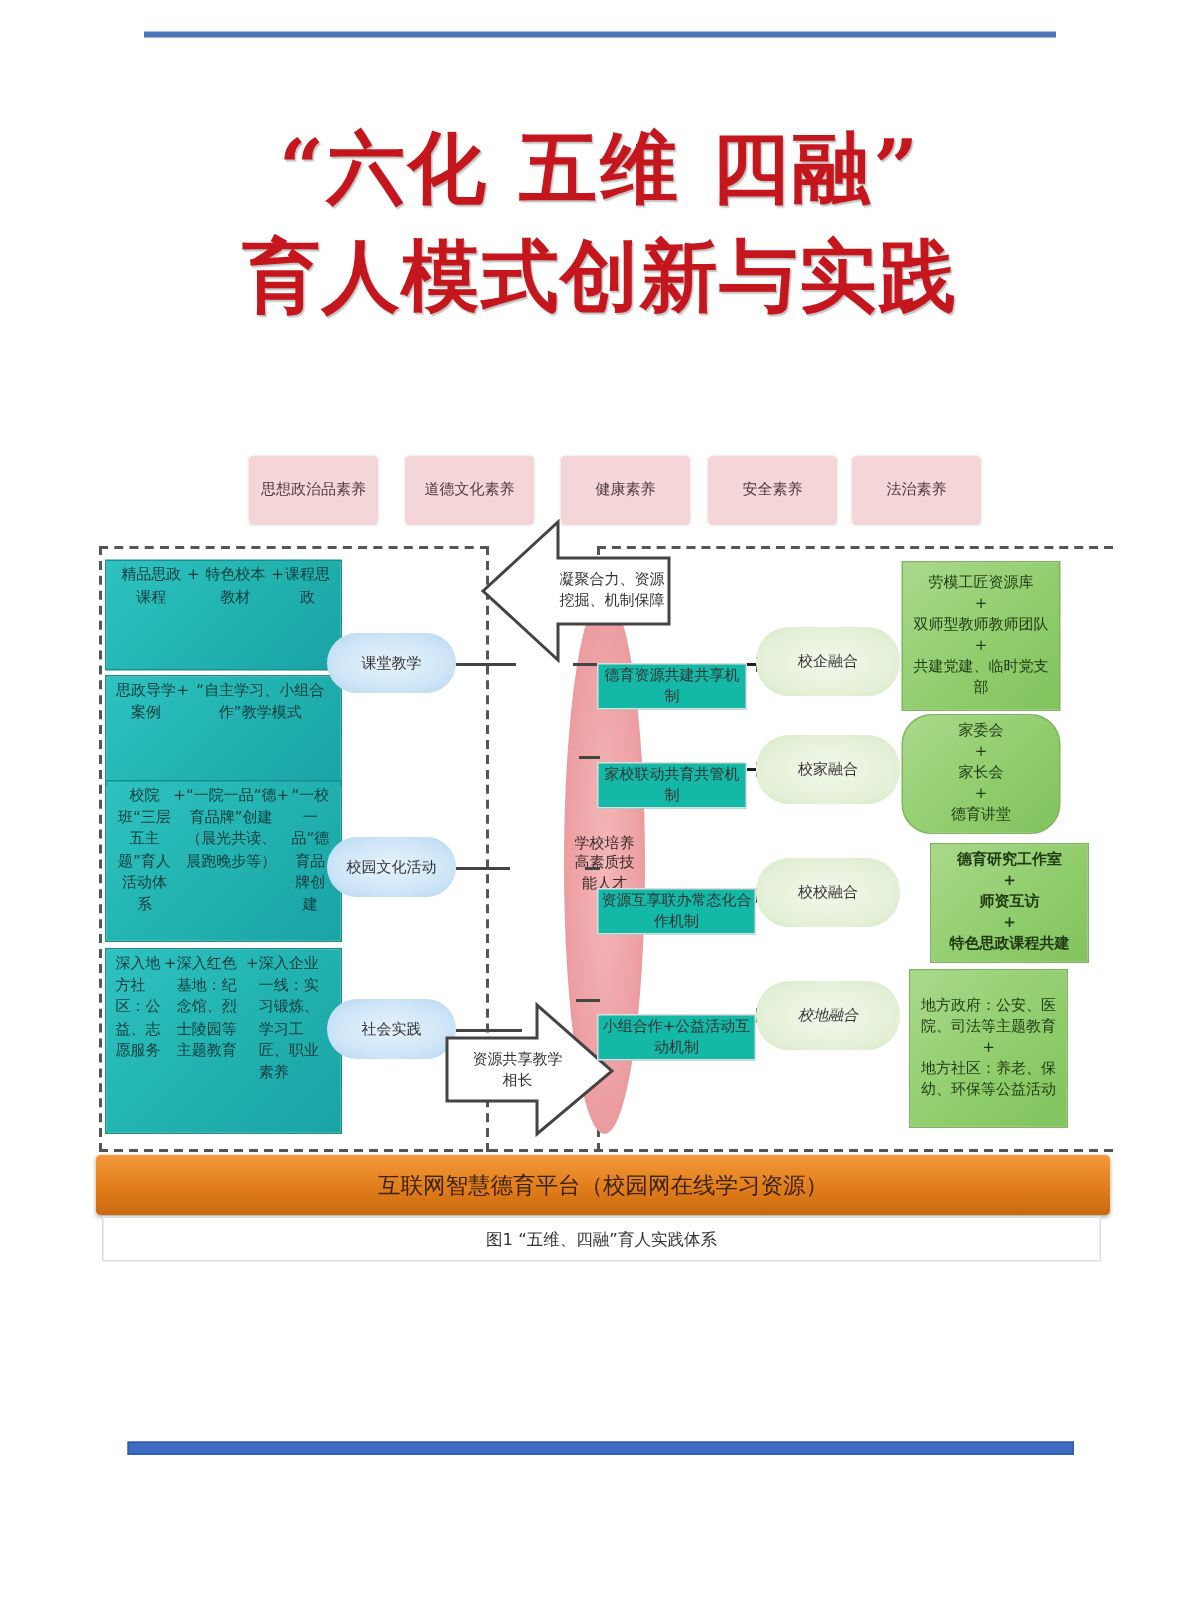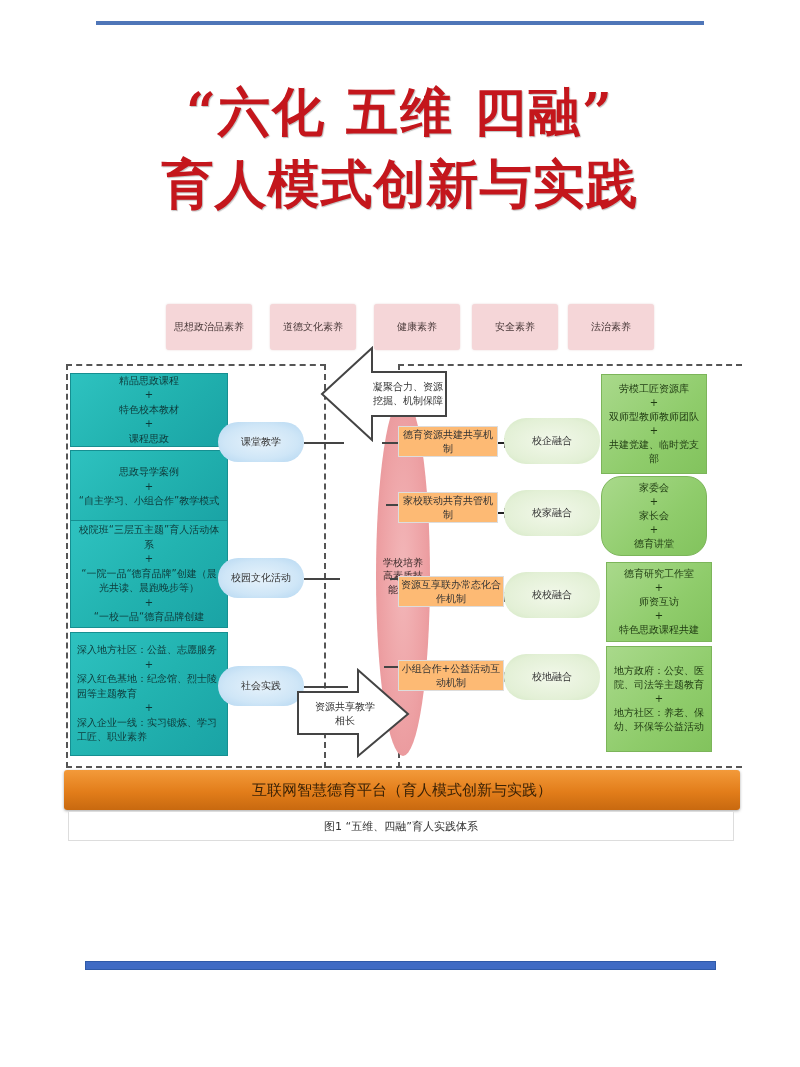--- a/index.html
+++ b/index.html
@@ -21,41 +21,41 @@
   .pink-box { position: absolute; top: 8px; width: 86px; height: 46px; background: #f5d6d8;
               border-radius: 3px; display:flex; align-items:center; justify-content:center;
               text-align:right; font-size: 10px; color:#4a3a3a; line-height: 1.35; padding: 2px 6px;
               box-shadow: 0 0 2px rgba(200,150,150,0.4); }
 
   .dash-box { position: absolute; border: 2px dashed #555; }
 
   .teal { position: absolute; left: 6px; width: 158px;
           background: linear-gradient(135deg, #2ec2c0 0%, #22b3b0 50%, #1aa3a5 100%);
           border: 1px solid #168f91; color: #0e3a3a; font-size: 10px; text-align: center;
-          line-height: 1.45; padding: 3px 6px; display:flex; flex-direction:column; justify-content:center; }
+          line-height: 1.45; padding: 3px 6px; display:flex; flex-direction:row; justify-content:center; }
   .teal.left-align { text-align: left; }
   .teal .plus { text-align:center; }
 
   .blue-pill { position: absolute; left: 154px; width: 86px; height: 40px; border-radius: 20px;
                background: radial-gradient(ellipse at center, #e6f2fb 0%, #cfe6f7 60%, #b3d6f1 100%);
                display:flex; align-items:center; justify-content:center; font-size: 10px; color:#333; }
 
   .hline { position: absolute; height: 2px; background: #444; }
 
   .ellipse { position: absolute; left: 272px; top: 100px; width: 54px; height: 360px;
              border-radius: 50%;
              background: radial-gradient(ellipse at center, #f3b7b9 0%, #eda0a3 60%, #e58e92 100%);
              display:flex; align-items:center; justify-content:center; text-align:center;
              font-size: 10px; color:#3b2b2b; line-height: 1.35; padding: 0 4px; margin-left: 40px; }
 
   .arrow-svg { position: absolute; }
   .arrow-label { position: absolute; font-size: 10px; color: #333; line-height: 1.4; text-align:center; }
 
-  .mech { position: absolute; left: 334px; width: 100px; background: #fdba74; border: 1px solid #ddd;
-          font-size: 10px; color:#333; text-align:center; line-height: 1.35; padding: 1px 2px; }
+  .mech { position: absolute; left: 334px; width: 100px; background: #14b8a6; border: 1px solid #ddd;
+          font-size: 10px; color:#333; text-align:center; line-height: 1.35; padding: 1px 2px; margin-top: 16px; }
 
   .arr { position: absolute; height: 2px; background: #222; }
   .arr::after { content:""; position:absolute; right:-6px; top:-4px; border-left: 8px solid #222;
                 border-top: 5px solid transparent; border-bottom: 5px solid transparent; }
 
   .green-pill { position: absolute; left: 440px; width: 96px; height: 46px; border-radius: 22px;
                 background: radial-gradient(ellipse at center, #f2f8ea 0%, #e3f0d6 70%, #d2e7c2 100%);
                 display:flex; align-items:center; justify-content:center; font-size: 10px; color:#333; }
 
   .green-box { position: absolute; left: 537px; width: 106px;
@@ -153,46 +153,46 @@
   <div class="mech" style="top:280px; width:106px;">资源互享联办常态化合作机制</div>
   <div class="arr" style="left:440px; top:300px; width:2px;"></div>
 
   <div class="hline" style="left:320px; top:370px; width:16px;"></div>
   <div class="mech" style="top:364px; width:106px;">小组合作+公益活动互动机制</div>
   <div class="arr" style="left:440px; top:380px; width:2px;"></div>
 
   <div class="green-pill" style="top:122px;">校企融合</div>
   <div class="green-pill" style="top:194px;">校家融合</div>
   <div class="green-pill" style="top:276px;">校校融合</div>
-  <div class="green-pill" style="top:358px;">校地融合</div>
+  <div class="green-pill" style="top:358px;font-style:italic;">校地融合</div>
 
   <div class="green-box" style="top:78px; height:100px;">
     <div>劳模工匠资源库</div>
     <div>+</div>
     <div>双师型教师教师团队</div>
     <div>+</div>
     <div>共建党建、临时党支部</div>
   </div>
   <div class="green-box" style="top:180px; height:80px;border-radius:20px;">
     <div>家委会</div>
     <div>+</div>
     <div>家长会</div>
     <div>+</div>
     <div>德育讲堂</div>
   </div>
-  <div class="green-box" style="top:266px; height:80px; left:542px;">
+  <div class="green-box" style="top:266px; height:80px; left:556px;font-weight:bold;">
     <div>德育研究工作室</div>
     <div>+</div>
     <div>师资互访</div>
     <div>+</div>
     <div>特色思政课程共建</div>
   </div>
   <div class="green-box" style="top:350px; height:106px; left:542px;">
     <div>地方政府：公安、医院、司法等主题教育</div>
     <div>+</div>
     <div>地方社区：养老、保幼、环保等公益活动</div>
   </div>
 
-  <div class="platform">互联网智慧德育平台（育人模式创新与实践）</div>
+  <div class="platform">互联网智慧德育平台（校园网在线学习资源）</div>
   <div class="caption">图1 “五维、四融”育人实践体系</div>
 </div>
 
 <div class="rule rule-bottom"></div>
 
 </body></html>

